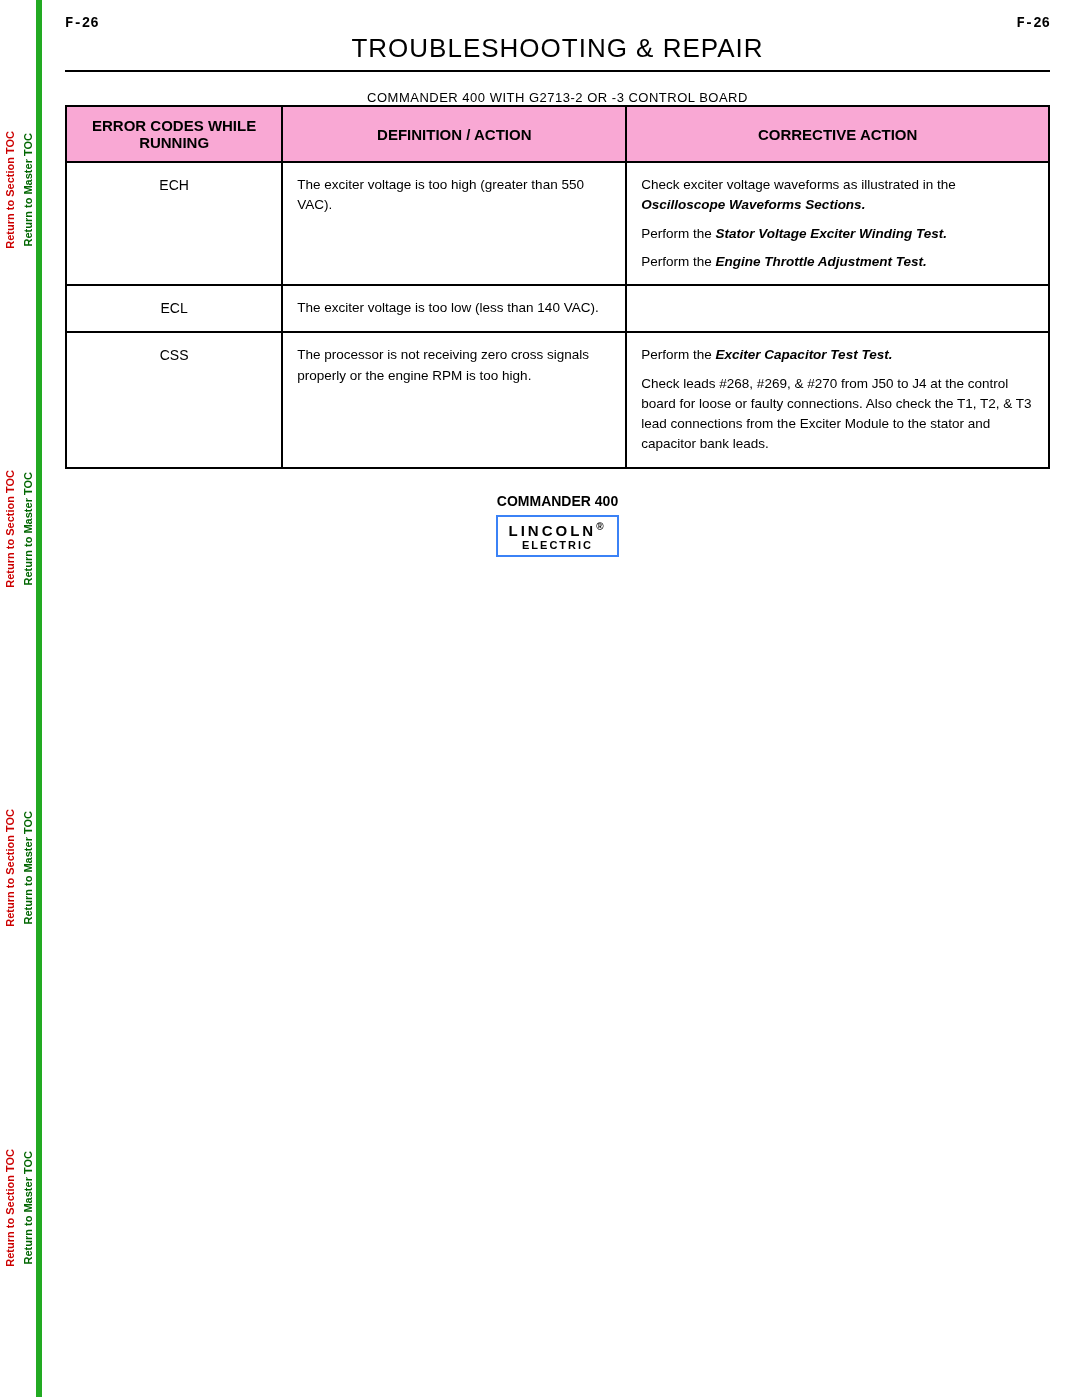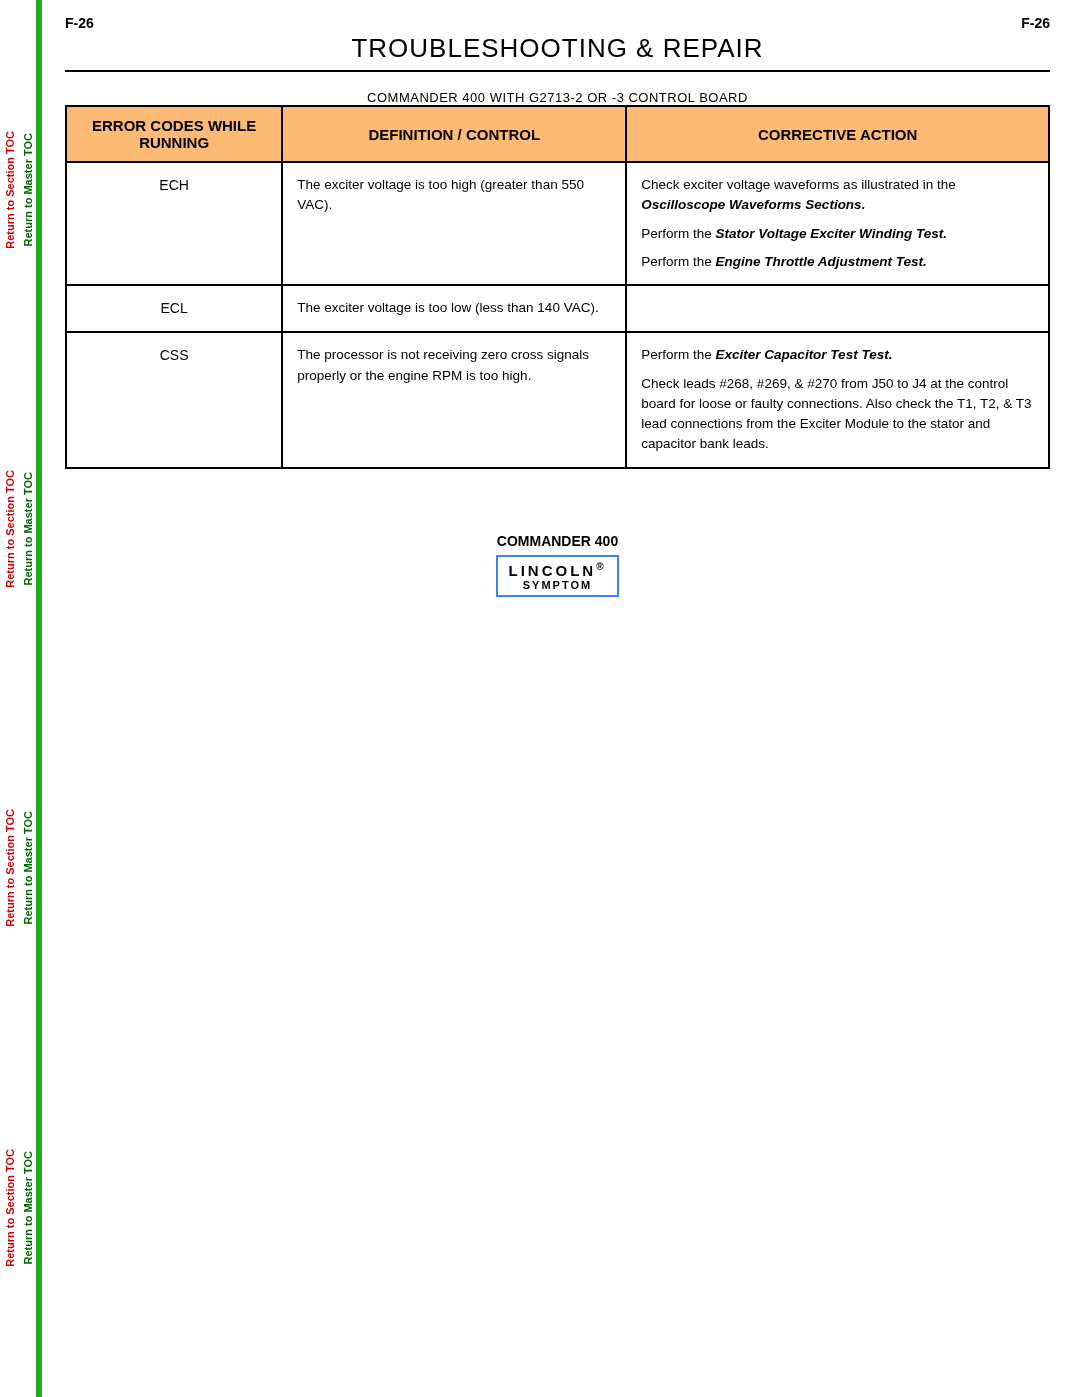--- a/index.html
+++ b/index.html
@@ -57,20 +57,21 @@
     .header-row {
       display: flex;
       justify-content: space-between;
       align-items: flex-start;
       margin-bottom: 2px;
     }
 
     .page-num {
       font-size: 14px;
       font-weight: bold;
+      font-family: Liberation Mono, monospace;
     }
 
     
     .page-title {
       text-align: center;
       font-size: 26px;
       font-weight: normal;
       border-bottom: 2px solid #000;
       padding-bottom: 6px;
       margin-bottom: 18px;
@@ -92,21 +93,21 @@
       border-collapse: collapse;
       border: 2px solid #000;
     }
 
     .main-table th {
       border: 2px solid #000;
       padding: 10px 12px;
       text-align: center;
       font-size: 15px;
       font-weight: bold;
-      background: #fdba74;
+      background: #f9a8d4;
       vertical-align: middle;
     }
 
     .main-table td {
       border: 2px solid #000;
       padding: 12px 14px;
       vertical-align: top;
       font-size: 13.5px;
       line-height: 1.5;
     }
@@ -132,21 +133,21 @@
 
     .error-code {
       font-size: 14px;
     }
 
     .bold-italic { font-weight: bold; font-style: italic; }
 
     
     .page-footer {
       text-align: center;
-      margin-top: 64px;
+      margin-top: 24px;
     }
 
     .footer-title {
       font-size: 14px;
       font-weight: bold;
       margin-bottom: 6px;
     }
 
     .lincoln-logo {
       display: inline-block;
@@ -212,21 +213,21 @@
 
   <div class="page-subtitle">COMMANDER 400 WITH G2713-2 OR -3 CONTROL BOARD</div>
 
   <table class="main-table">
     <thead>
       <tr>
         <th class="col-error">
           <span>ERROR CODES WHILE RUNNING</span>
         </th>
         <th class="col-definition">
-          <span>DEFINITION / CONTROL</span>
+          <span>DEFINITION / ACTION</span>
         </th>
         <th class="col-corrective">
           <span>CORRECTIVE ACTION</span>
         </th>
       </tr>
     </thead>
     <tbody>
 
       <tr>
         <td class="error-code-cell">
@@ -269,17 +270,17 @@
       </tr>
     </tbody>
   </table>
 
   <div class="page-footer">
     <div class="footer-title">COMMANDER 400</div>
     <div class="lincoln-logo">
       <div style="font-size:15px; font-weight:bold; letter-spacing:3px;">
         <span>LINCOLN</span><span style="font-size:10px; vertical-align:super;">®</span>
       </div>
-      <div class="lincoln-sub">SYMPTOM</div>
+      <div class="lincoln-sub">ELECTRIC</div>
     </div>
   </div>
 
 </div>
 
 </body></html>

